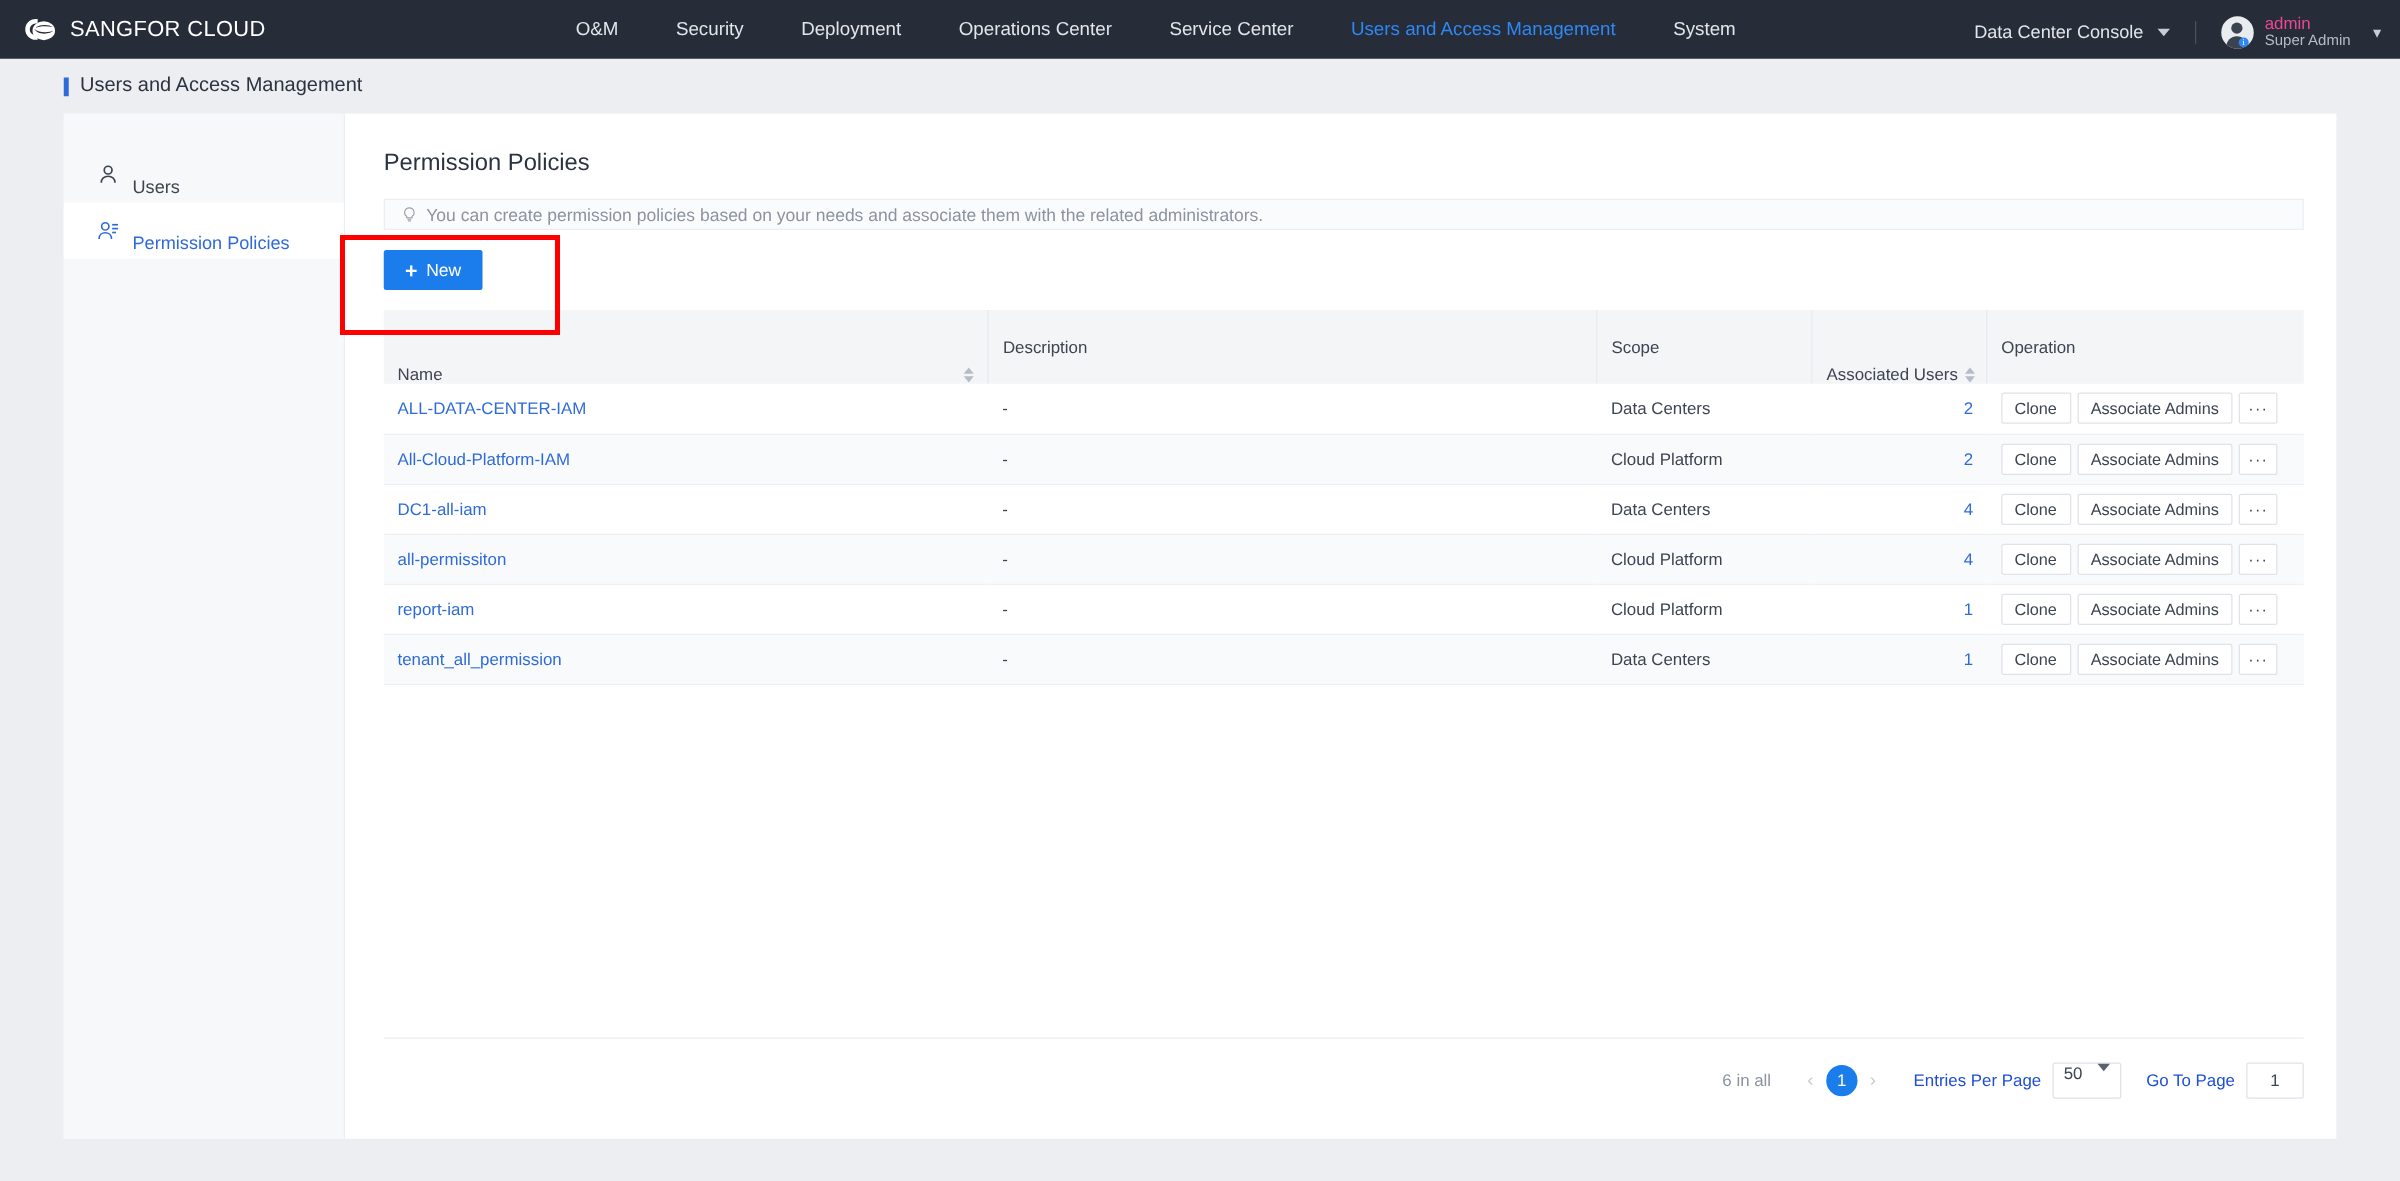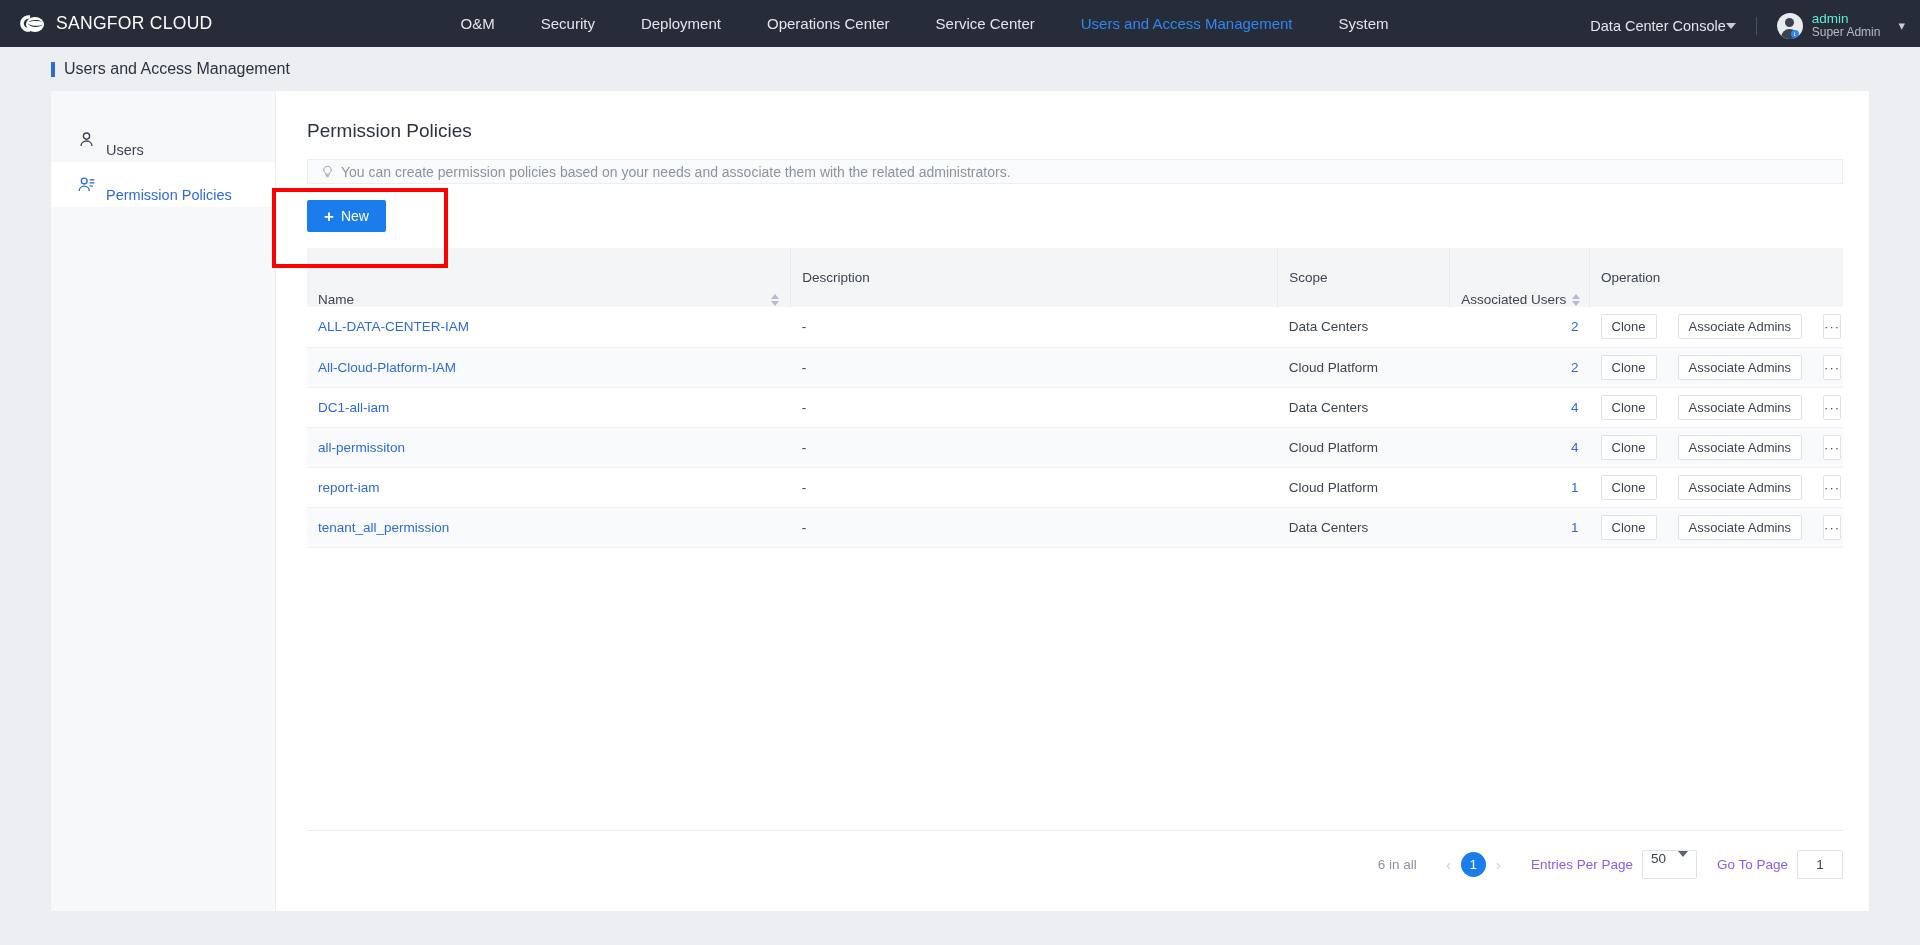--- a/index.html
+++ b/index.html
@@ -53,21 +53,21 @@
     position: absolute;
     right: 15px;
     top: 0;
     height: 51px;
     display: flex;
     align-items: center;
   }
   .console-select {
     display: flex;
     align-items: center;
-    gap: 0;
+    gap: 11px;
     color: #e2e5ea;
     font-size: 14.5px;
     cursor: pointer;
     white-space: nowrap;
   }
   .caret-down {
     width: 0; height: 0;
     border-left: 5px solid transparent;
     border-right: 5px solid transparent;
     border-top: 6px solid #c8ccd4;
@@ -113,21 +113,21 @@
     border-radius: 50%;
     background: #2f87f2;
     left: 14px; top: 17px;
     color: #fff;
     font-size: 7px;
     text-align: center;
     line-height: 8px;
     font-family: "Liberation Serif", serif;
   }
   .user-names { line-height: 1.15; }
-  .user-name { color: #5eead4; font-size: 13.5px; }
+  .user-name { color: #ec4899; font-size: 13.5px; }
   .user-role { color: #b6bcc7; font-size: 12px; }
   .chev {
     margin-left: 9px;
     color: #c8ccd4;
     font-size: 13px;
     line-height: 1;
   }
 
   
   .page-title-bar {
@@ -328,21 +328,21 @@
     height: 40px;
     font-size: 13.5px;
     color: #3d4452;
     padding: 0 11px;
     border-bottom: 1px solid #eef0f3;
     vertical-align: middle;
   }
   tr.row-alt td { background: #f9fafc; }
   .link { color: #2f6bd8; cursor: pointer; }
   .num-link { color: #2f6bd8; cursor: pointer; text-align: right; display: block; }
-  .ops { display: flex; align-items: flex-end; gap: 16px; }
+  .ops { display: flex; align-items: flex-end; gap: 0; }
   .op-btn {
     height: 25px;
     border: 1px solid #dfe2e7;
     background: #fff;
     font-size: 13px;
     color: #3d4452;
     padding: 0 10px;
     cursor: pointer;
     border-radius: 2px;
     margin-right: 5px;
@@ -383,21 +383,21 @@
     width: 25px; height: 25px;
     border-radius: 50%;
     background: #1b7ceb;
     color: #fff;
     font-size: 13.5px;
     display: flex;
     align-items: center;
     justify-content: center;
     cursor: pointer;
   }
-  .pg-label { color: #8b5cf6; font-size: 13.5px; margin-left: 20px; margin-right: 9px; }
+  .pg-label { color: #1d4ed8; font-size: 13.5px; margin-left: 20px; margin-right: 9px; }
   .pg-select {
     width: 55px; height: 29px;
     border: 1px solid #dfe2e7;
     border-radius: 2px;
     display: flex;
     justify-content: space-between;
     padding: 0 8px;
     font-size: 13.5px;
     color: #3d4452;
     cursor: pointer;

